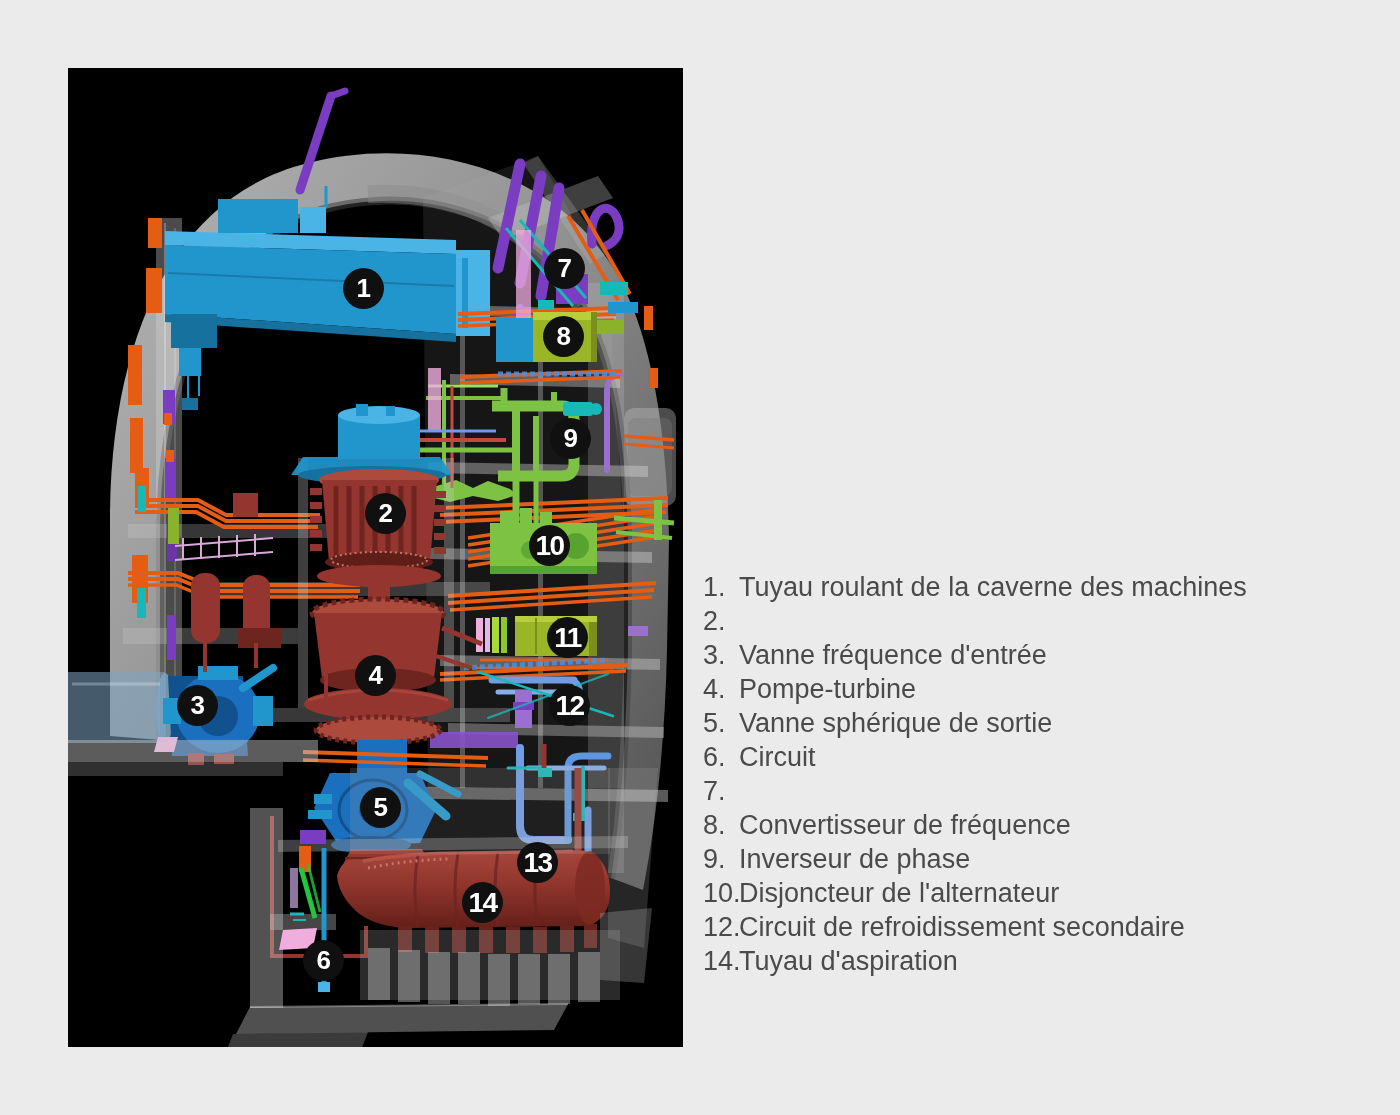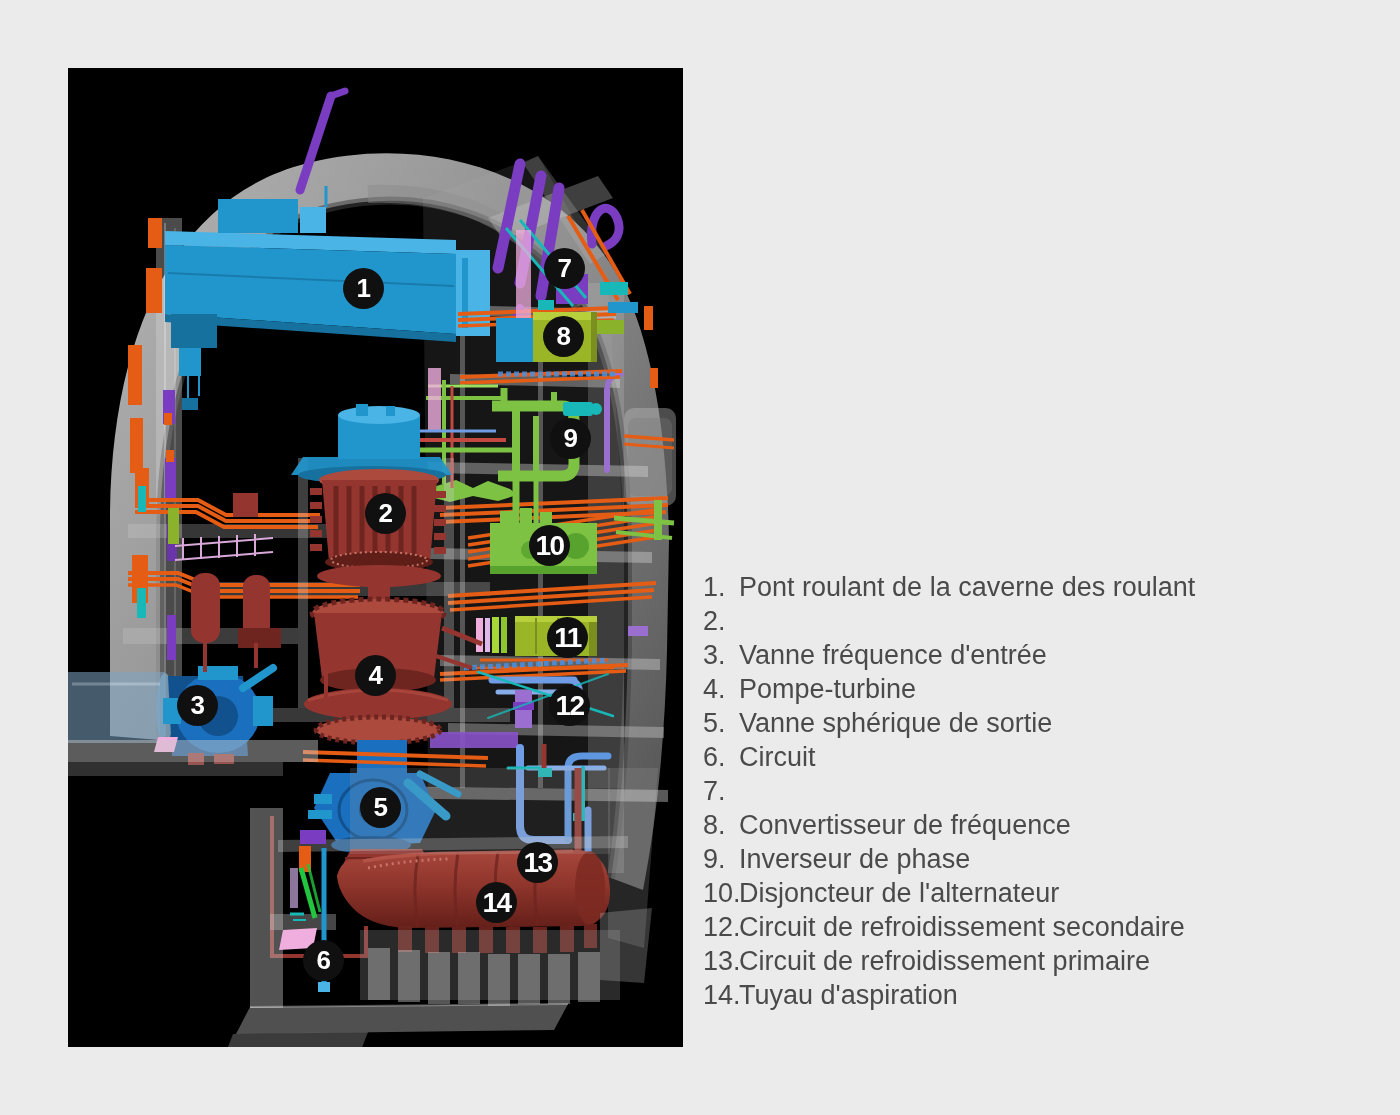--- a/index.html
+++ b/index.html
@@ -439,29 +439,29 @@
   </div>
     <div class="marker two-digit" style="left: 499px; top: 569px;">
     <span class="marker-num">11</span>
   </div>
     <div class="marker two-digit" style="left: 501px; top: 637px;">
     <span class="marker-num">12</span>
   </div>
     <div class="marker two-digit" style="left: 469px; top: 794px;">
     <span class="marker-num">13</span>
   </div>
-    <div class="marker two-digit" style="left: 428px; top: 834px;">
+    <div class="marker two-digit" style="left: 414px; top: 834px;">
     <span class="marker-num">14</span>
   </div>
   </div>
 
 <ul class="legend">
     <li class="legend-item">
     <span class="legend-num">1.</span>
-    <span class="legend-label">Pont roulant de la caverne des roulant</span>
+    <span class="legend-label">Tuyau roulant de la caverne des machines</span>
   </li>
     <li class="legend-item">
     <span class="legend-num">2.</span>
   </li>
     <li class="legend-item">
     <span class="legend-num">3.</span>
     <span class="legend-label">Vanne fréquence d'entrée</span>
   </li>
     <li class="legend-item">
     <span class="legend-num">4.</span>
@@ -488,20 +488,16 @@
   </li>
     <li class="legend-item">
     <span class="legend-num">10.</span>
     <span class="legend-label">Disjoncteur de l'alternateur</span>
   </li>
     <li class="legend-item">
     <span class="legend-num">12.</span>
     <span class="legend-label">Circuit de refroidissement secondaire</span>
   </li>
     <li class="legend-item">
-    <span class="legend-num">13.</span>
-    <span class="legend-label">Circuit de refroidissement primaire</span>
-  </li>
-    <li class="legend-item">
     <span class="legend-num">14.</span>
     <span class="legend-label">Tuyau d'aspiration</span>
   </li>
   </ul>
 
 </body></html>

